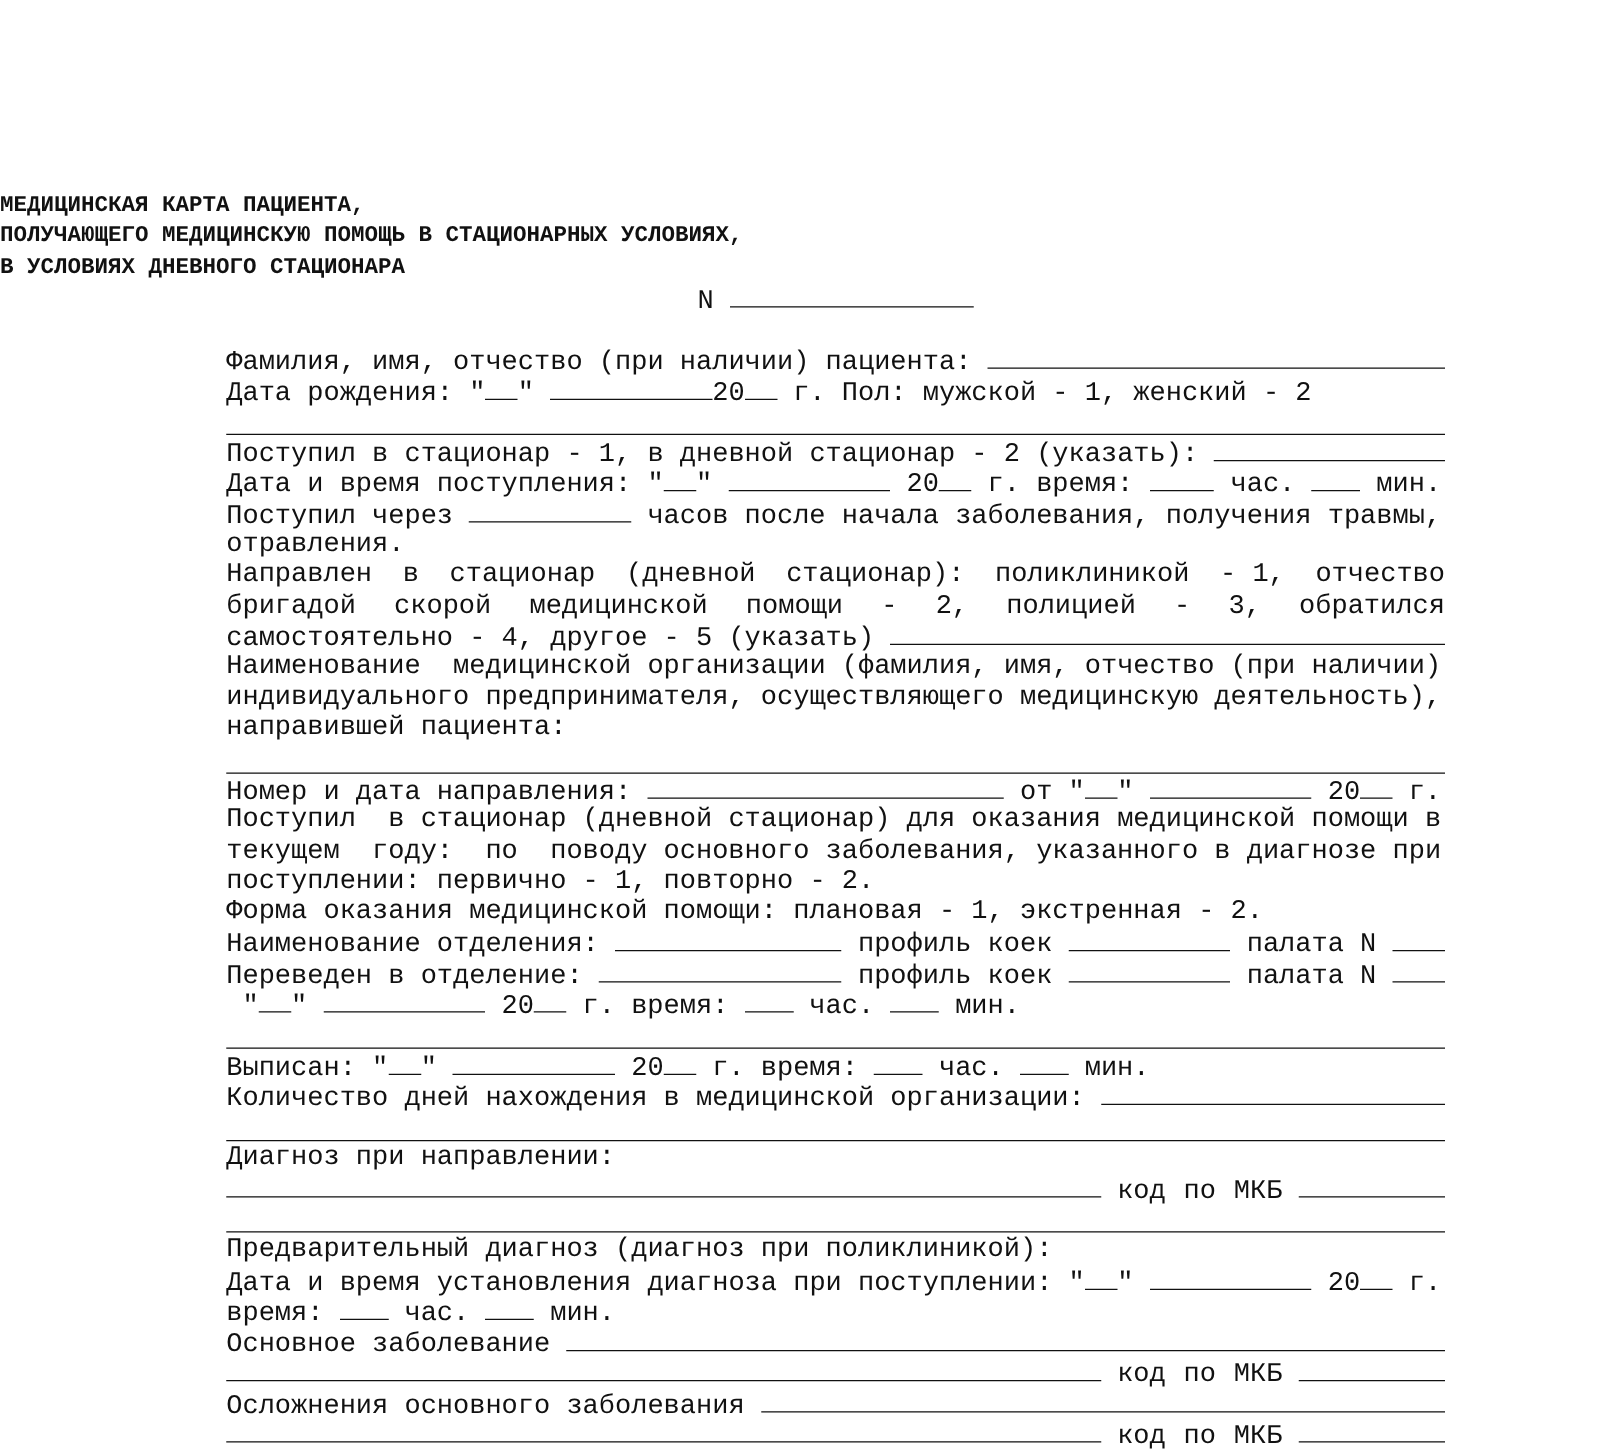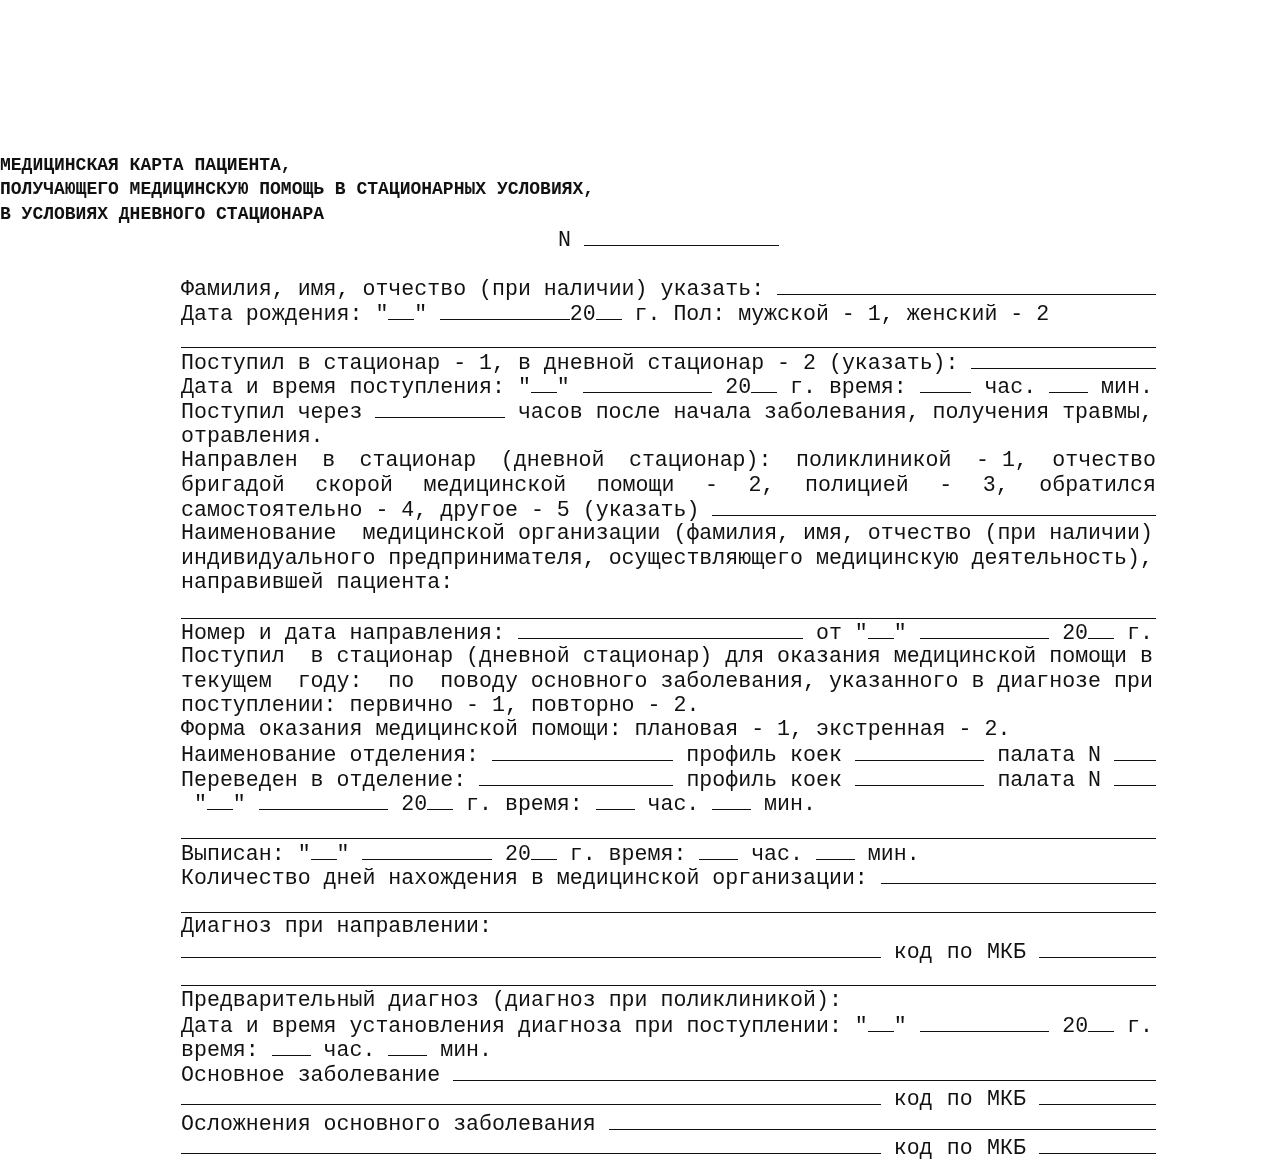--- a/index.html
+++ b/index.html
@@ -24,21 +24,21 @@
 
   <div class="title" style="top:153px">МЕДИЦИНСКАЯ КАРТА ПАЦИЕНТА,</div>
   <div class="title" style="top:177px">ПОЛУЧАЮЩЕГО МЕДИЦИНСКУЮ ПОМОЩЬ В СТАЦИОНАРНЫХ УСЛОВИЯХ,</div>
   <div class="title" style="top:202px">В УСЛОВИЯХ ДНЕВНОГО СТАЦИОНАРА</div>
   <div class="ln" style="top:227px; left:558px; width:221px;">
     <span class="t">N</span><span class="sp"></span>
     <span class="blank grow"></span>
   </div>
 
   <div class="ln" style="top:276px">
-    <span class="t">Фамилия, имя, отчество (при наличии) указать:</span><span class="sp"></span>
+    <span class="t">Фамилия, имя, отчество (при наличии) пациента:</span><span class="sp"></span>
     <span class="blank grow"></span>
   </div>
 
   <div class="ln" style="top:301px">
     <span class="t">Дата рождения:</span><span class="sp"></span>
     <span class="t">"</span><span class="blank" style="width:2ch"></span><span class="t">"</span><span class="sp"></span>
     <span class="blank" style="width:10ch"></span><span class="t">20</span><span class="blank" style="width:2ch"></span><span class="sp"></span>
     <span class="t">г.</span><span class="sp"></span>
     <span class="t">Пол: мужской - 1, женский - 2</span>
   </div>

